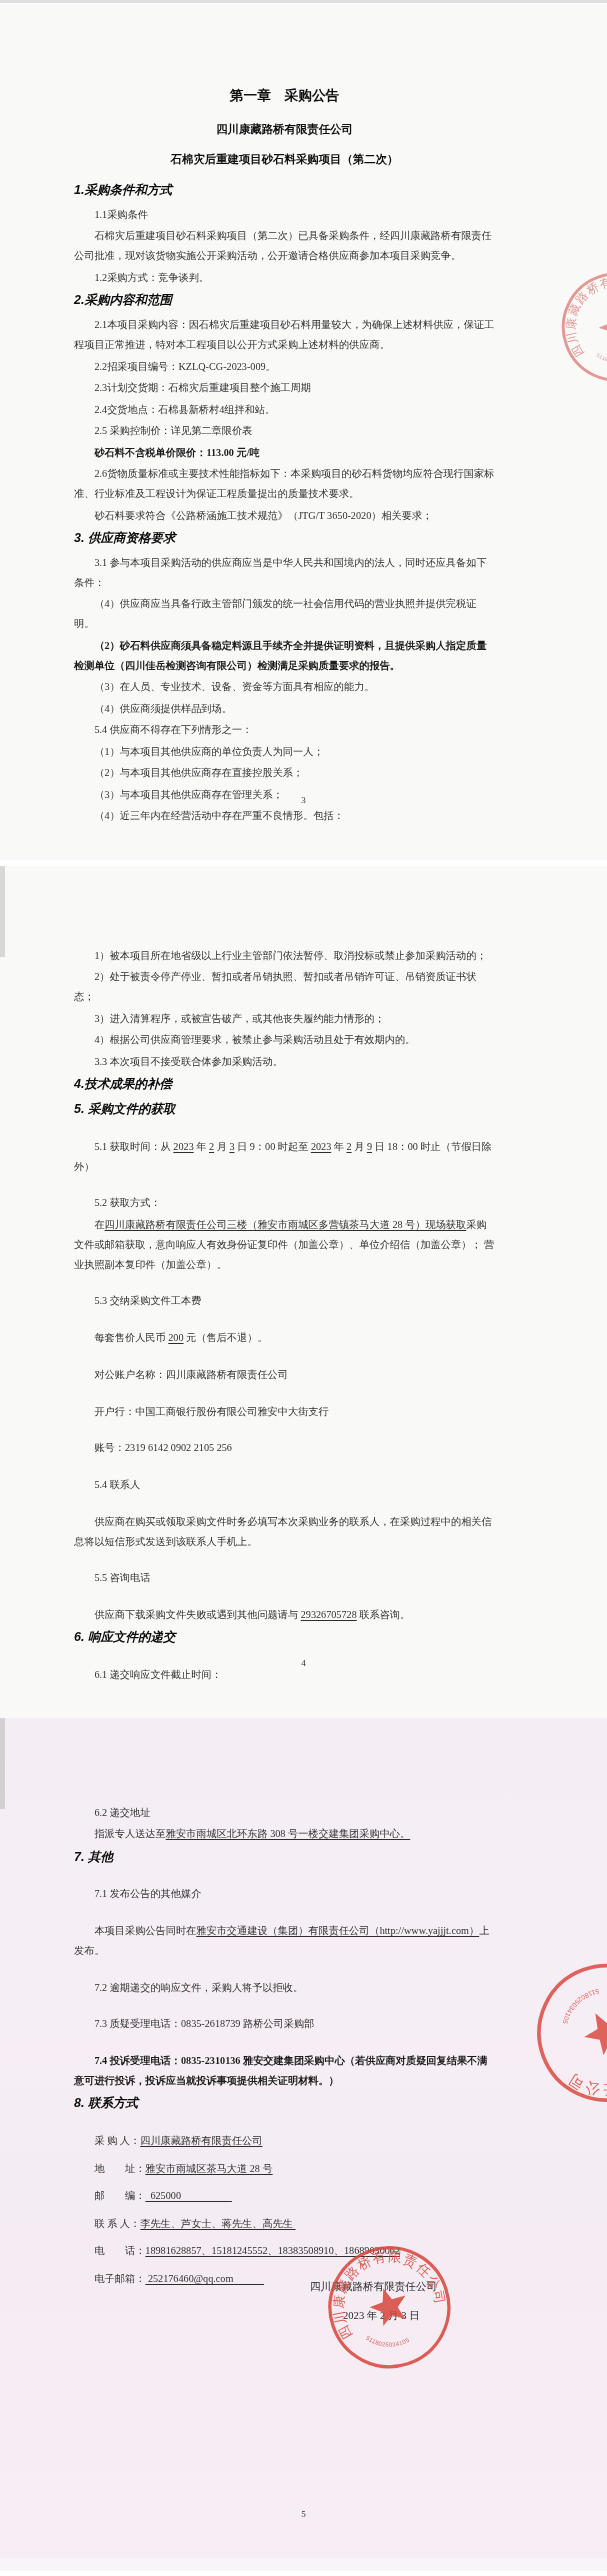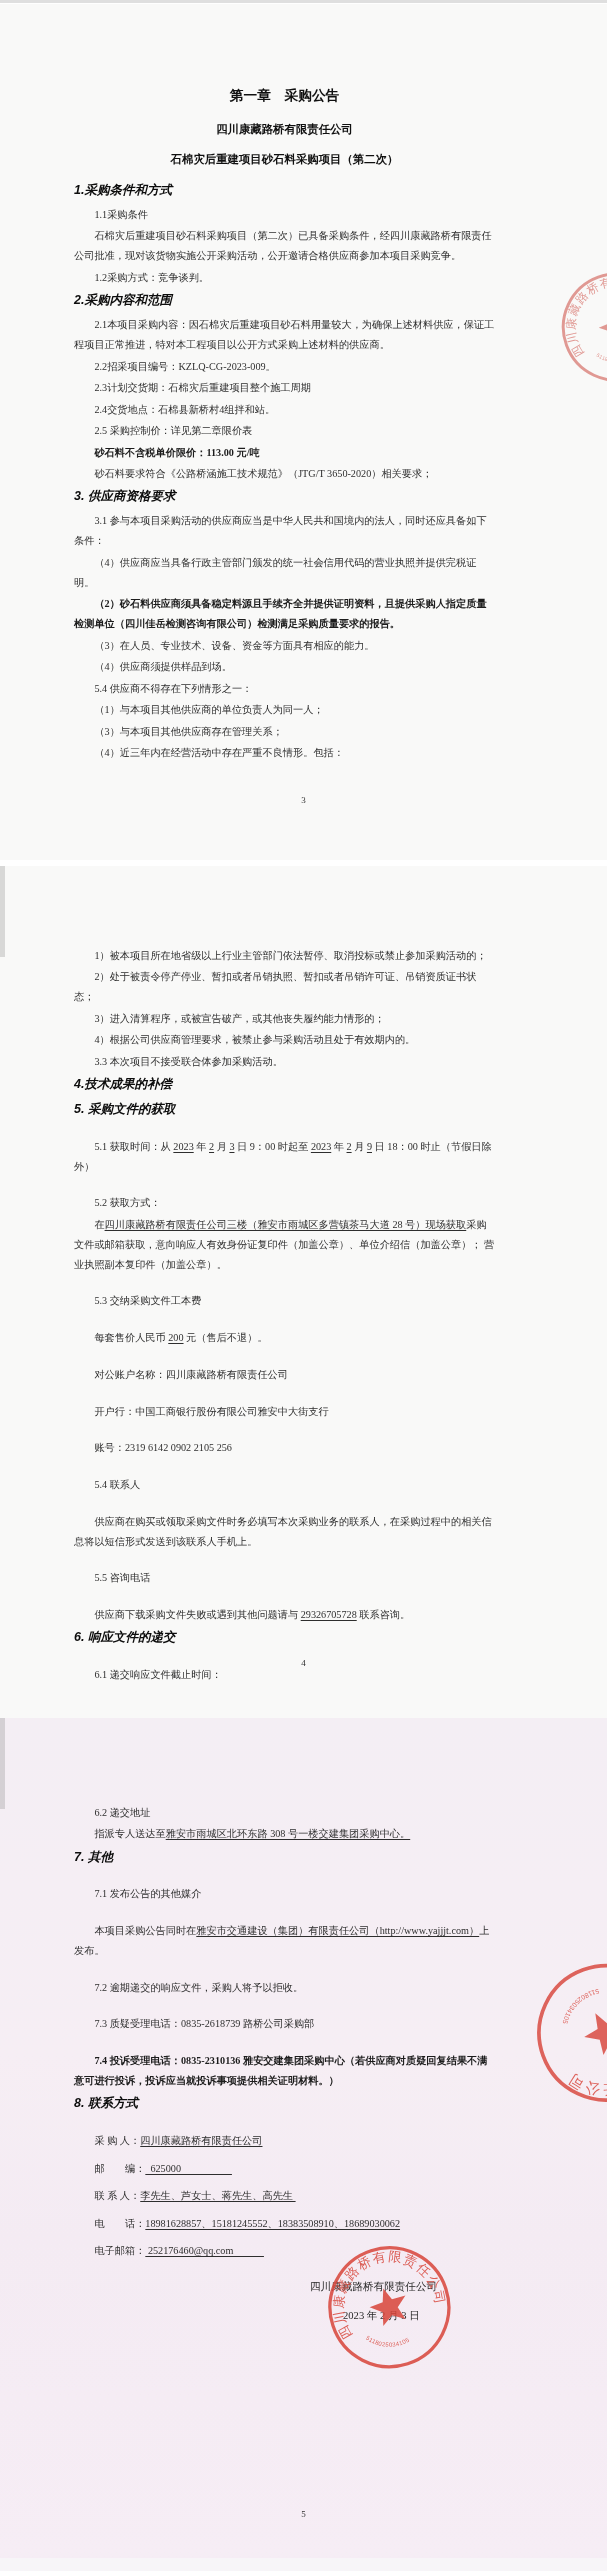--- a/index.html
+++ b/index.html
@@ -63,29 +63,31 @@
         <div class="blk p"><span>1.1采购条件</span></div>
         <div class="blk p"><span>石棉灾后重建项目砂石料采购项目（第二次）已具备采购条件，经四川康藏路桥有限责任公司批准，现对该货物实施公开采购活动，公开邀请合格供应商参加本项目采购竞争。</span></div>
         <div class="blk p"><span>1.2采购方式：竞争谈判。</span></div>
         <div class="blk h2"><span>2.采购内容和范围</span></div>
         <div class="blk p"><span>2.1本项目采购内容：因石棉灾后重建项目砂石料用量较大，为确保上述材料供应，保证工程项目正常推进，特对本工程项目以公开方式采购上述材料的供应商。</span></div>
         <div class="blk p"><span>2.2招采项目编号：KZLQ-CG-2023-009。</span></div>
         <div class="blk p"><span>2.3计划交货期：石棉灾后重建项目整个施工周期</span></div>
         <div class="blk p"><span>2.4交货地点：石棉县新桥村4组拌和站。</span></div>
         <div class="blk p"><span>2.5 采购控制价：详见第二章限价表</span></div>
         <div class="blk pb"><span>砂石料不含税单价限价：113.00 元/吨</span></div>
+        <div class="blk p"><span>2.6货物质量标准或主要技术性能指标如下：本采购项目的砂石料货物均应符合现行国家标准、行业标准及工程设计为保证工程质量提出的质量技术要求。</span></div>
         <div class="blk p"><span>砂石料要求符合《公路桥涵施工技术规范》（JTG/T 3650-2020）相关要求；</span></div>
         <div class="blk h2"><span>3. 供应商资格要求</span></div>
         <div class="blk p"><span>3.1 参与本项目采购活动的供应商应当是中华人民共和国境内的法人，同时还应具备如下条件：</span></div>
         <div class="blk p"><span>（4）供应商应当具备行政主管部门颁发的统一社会信用代码的营业执照并提供完税证明。</span></div>
         <div class="blk pb"><span>（2）砂石料供应商须具备稳定料源且手续齐全并提供证明资料，且提供采购人指定质量检测单位（四川佳岳检测咨询有限公司）检测满足采购质量要求的报告。</span></div>
         <div class="blk p"><span>（3）在人员、专业技术、设备、资金等方面具有相应的能力。</span></div>
         <div class="blk p"><span>（4）供应商须提供样品到场。</span></div>
         <div class="blk p"><span>5.4 供应商不得存在下列情形之一：</span></div>
         <div class="blk p"><span>（1）与本项目其他供应商的单位负责人为同一人；</span></div>
+        <div class="blk p"><span>（2）与本项目其他供应商存在直接控股关系；</span></div>
         <div class="blk p"><span>（3）与本项目其他供应商存在管理关系；</span></div>
         <div class="blk p"><span>（4）近三年内在经营活动中存在严重不良情形。包括：</span></div>
       </div>
     <svg class="stamp stamp-p1" viewBox="0 0 200 200" aria-hidden="true">
       <defs>
         <path id="arcTop1" d="M 34.2,125.9 A 70,70 0 1 1 165.8,125.9" fill="none"></path>
         <path id="arcBot1" d="M 50.9,136.4 A 60,60 0 0 0 149.1,136.4" fill="none"></path>
       </defs>
       <circle cx="100" cy="102" r="90" fill="none" stroke="currentColor" stroke-width="5"></circle>
       <path fill="currentColor" d="M100,72 L107.4,91.8 L128.5,92.7 L112,105.9 L117.6,126.3 L100,114.6 L82.4,126.3 L88,105.9 L71.5,92.7 L92.6,91.8 Z"></path>
@@ -129,20 +131,21 @@
         <div class="blk p"><span>6.2 递交地址</span></div>
         <div class="blk p"><span>指派专人送达至</span><span class="u">雅安市雨城区北环东路 308 号一楼交建集团采购中心。</span></div>
         <div class="blk h2"><span>7. 其他</span></div>
         <div class="blk p sp"><span>7.1 发布公告的其他媒介</span></div>
         <div class="blk p sp"><span>本项目采购公告同时在</span><span class="u">雅安市交通建设（集团）有限责任公司（http://www.yajjjt.com）</span><span>上发布。</span></div>
         <div class="blk p sp"><span>7.2 逾期递交的响应文件，采购人将予以拒收。</span></div>
         <div class="blk p sp"><span>7.3 质疑受理电话：0835-2618739 路桥公司采购部</span></div>
         <div class="blk pb sp"><span>7.4 投诉受理电话：0835-2310136 雅安交建集团采购中心（若供应商对质疑回复结果不满意可进行投诉，投诉应当就投诉事项提供相关证明材料。）</span></div>
         <div class="blk h2"><span>8. 联系方式</span></div>
         <div class="blk c sp"><span>采 购 人：</span><span class="u">四川康藏路桥有限责任公司</span></div>
+        <div class="blk c"><span>地　　址：</span><span class="u">雅安市雨城区茶马大道 28 号</span></div>
         <div class="blk c"><span>邮　　编：</span><span class="u">  625000　　　　　</span></div>
         <div class="blk c"><span>联 系 人：</span><span class="u">李先生、芦女士、蒋先生、高先生 </span></div>
         <div class="blk c"><span>电　　话：</span><span class="u">18981628857、15181245552、18383508910、18689030062</span></div>
         <div class="blk c"><span>电子邮箱：</span><span class="u"> 252176460@qq.com　　　</span></div>
       </div>
 
     <div class="sig sig-company">四川康藏路桥有限责任公司</div>
     <div class="sig sig-date">2023 年 2 月 3 日</div>
 
     <svg class="stamp stamp-p3side" viewBox="0 0 200 200" aria-hidden="true">

